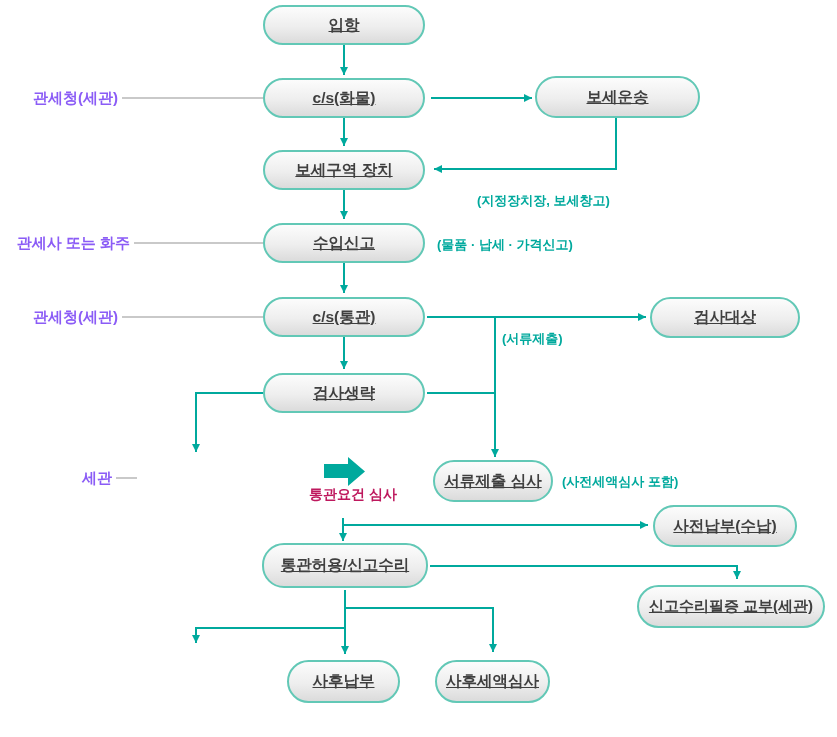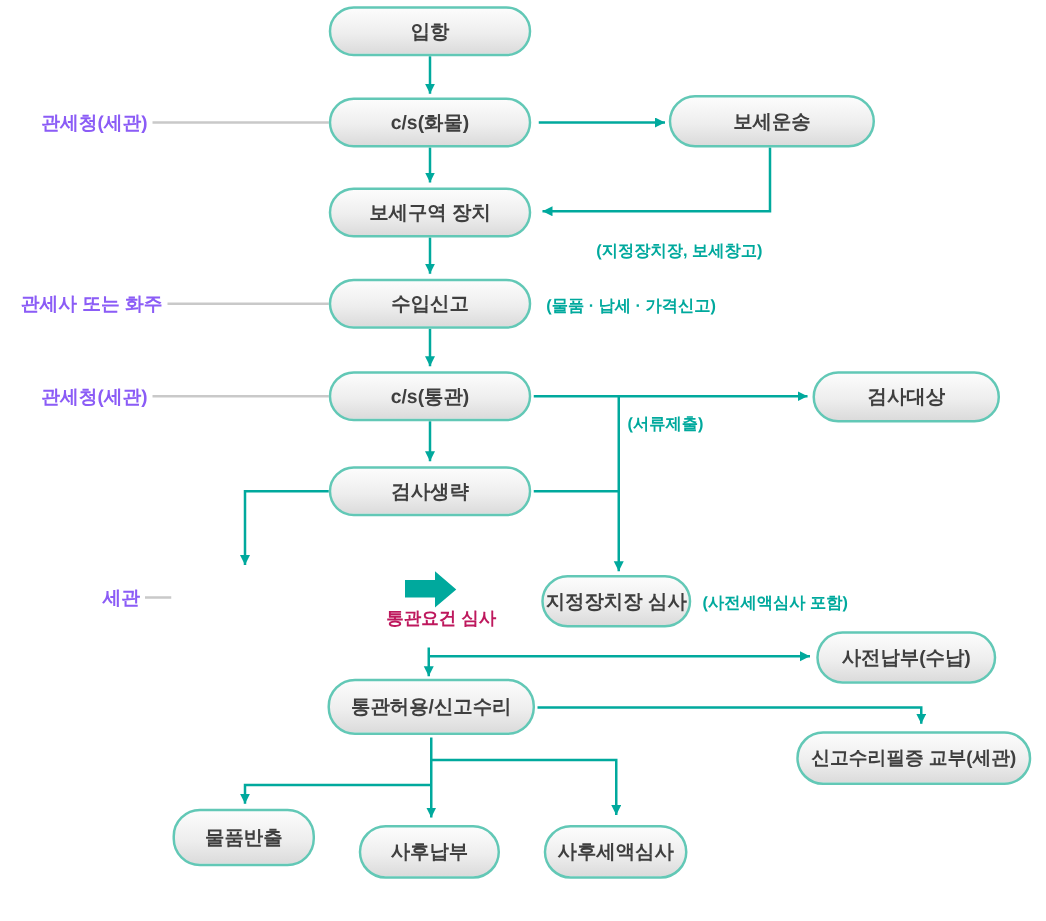--- a/index.html
+++ b/index.html
@@ -5,21 +5,21 @@
   html,body{margin:0;padding:0;background:#ffffff;}
   body{font-family:"Liberation Sans","DejaVu Sans",sans-serif;}
   .canvas{position:relative;width:837px;height:737px;background:#ffffff;overflow:hidden;}
   .connectors{position:absolute;left:0;top:0;z-index:1;}
   .node{
     position:absolute;z-index:2;
     display:flex;align-items:center;justify-content:center;
     background:linear-gradient(180deg,#fcfcfc 0%,#eeeeee 55%,#dbdbdb 100%);
     border:2px solid #62c8b6;border-radius:22px;
     color:#3f3f3f;font-size:15.5px;font-weight:600;
-    box-sizing:border-box;white-space:nowrap;text-align:right;
+    box-sizing:border-box;white-space:nowrap;text-align:right;text-decoration:underline;
   }
   .side-label{
     position:absolute;z-index:2;color:#8b5cf6;
     font-size:15px;font-weight:bold;text-align:right;white-space:nowrap;
   }
   .note{
     position:absolute;z-index:2;color:#00a99d;
     font-size:13px;font-weight:bold;white-space:nowrap;
   }
   .flow-label{
@@ -70,25 +70,24 @@
   </svg>
 
   <div class="node" style="left:263px;top:5px;width:162px;height:40px;">입항</div>
   <div class="node" style="left:263px;top:78px;width:162px;height:40px;">c/s(화물)</div>
   <div class="node" style="left:535px;top:76px;width:165px;height:42px;">보세운송</div>
   <div class="node" style="left:263px;top:150px;width:162px;height:40px;">보세구역 장치</div>
   <div class="node" style="left:263px;top:223px;width:162px;height:40px;">수입신고</div>
   <div class="node" style="left:263px;top:297px;width:162px;height:40px;">c/s(통관)</div>
   <div class="node" style="left:650px;top:297px;width:150px;height:41px;">검사대상</div>
   <div class="node" style="left:263px;top:373px;width:162px;height:40px;">검사생략</div>
-  <div class="node" style="left:433px;top:460px;width:120px;height:42px;">지정장치장 심사</div>
+  <div class="node" style="left:433px;top:460px;width:120px;height:42px;">서류제출 심사</div>
   <div class="node" style="left:653px;top:505px;width:144px;height:42px;">사전납부(수납)</div>
   <div class="node" style="left:262px;top:543px;width:166px;height:45px;">통관허용/신고수리</div>
   <div class="node" style="left:637px;top:585px;width:188px;height:43px;font-size:15px;">신고수리필증 교부(세관)</div>
-  <div class="node" style="left:138px;top:647px;width:114px;height:46px;">물품반출</div>
   <div class="node" style="left:287px;top:660px;width:113px;height:43px;">사후납부</div>
   <div class="node" style="left:435px;top:660px;width:115px;height:43px;">사후세액심사</div>
 
   <div class="side-label" style="left:8px;top:89px;width:110px;">관세청(세관)</div>
   <div class="side-label" style="left:4px;top:234px;width:126px;">관세사 또는 화주</div>
   <div class="side-label" style="left:8px;top:308px;width:110px;">관세청(세관)</div>
   <div class="side-label" style="left:42px;top:469px;width:70px;">세관</div>
 
   <div class="note" style="left:477px;top:180px;margin-top:12px;">(지정장치장, 보세창고)</div>
   <div class="note" style="left:437px;top:236px;">(물품 · 납세 · 가격신고)</div>

